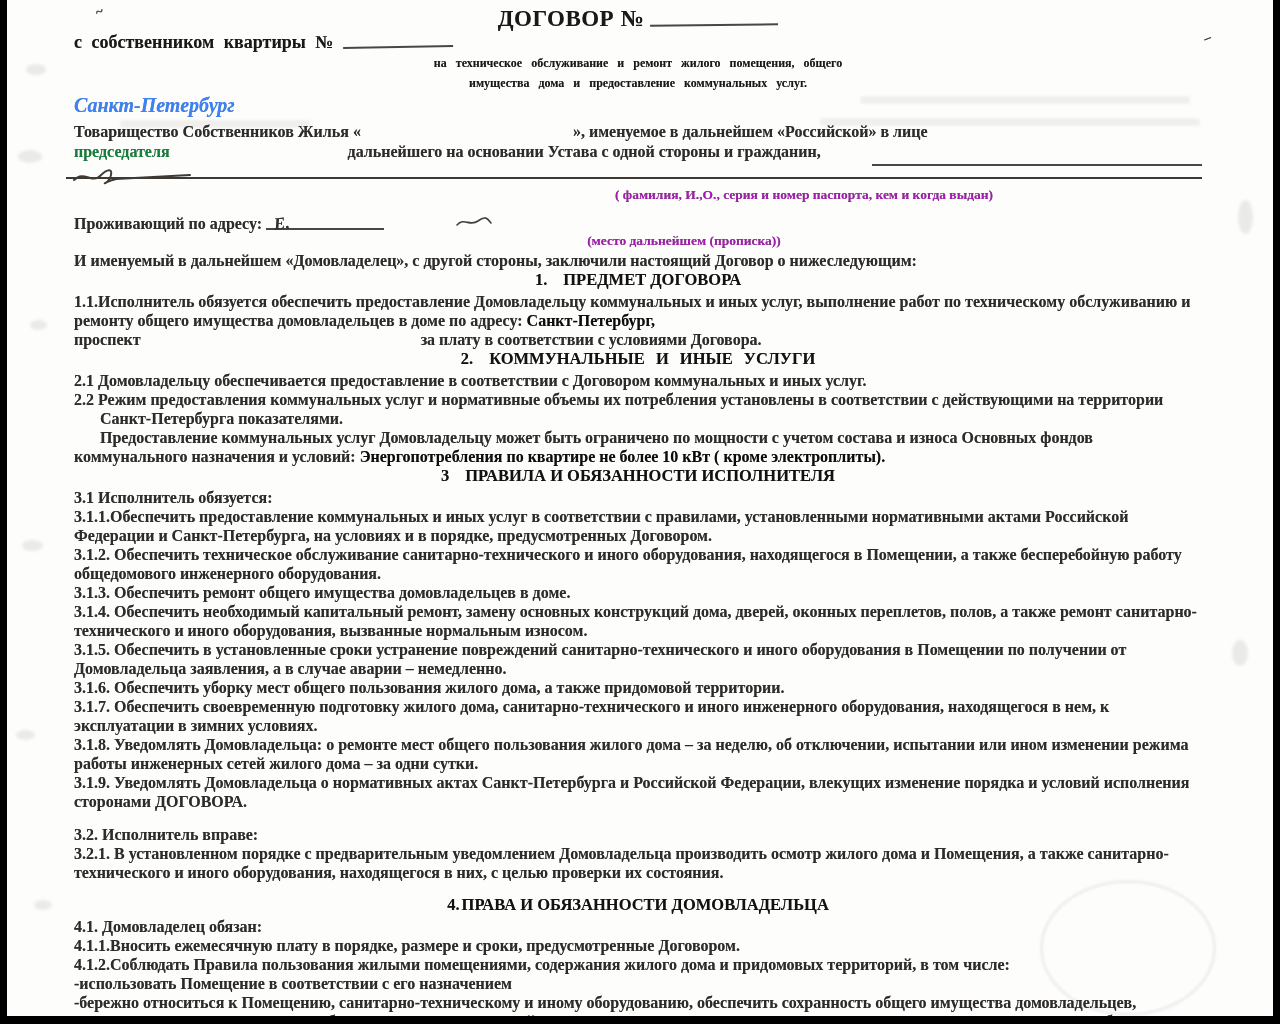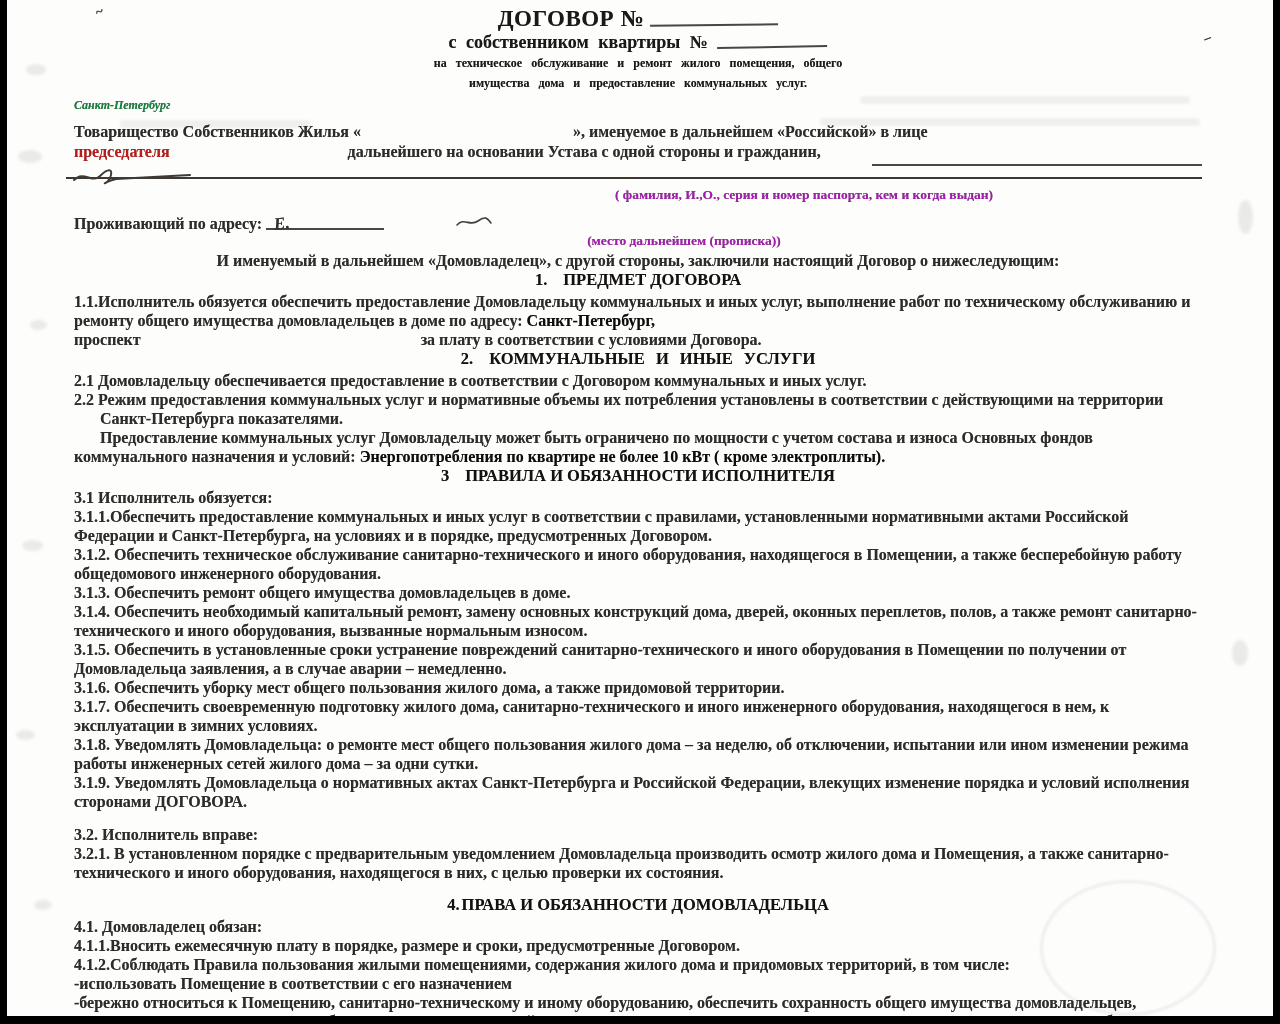--- a/index.html
+++ b/index.html
@@ -9,27 +9,27 @@
     font-family:"Liberation Serif", serif;color:#2e2c2a;font-weight:bold;
     text-shadow:0 0 .6px rgba(60,55,50,.55);
   }
   .edge{position:absolute;background:#000;z-index:5;}
   .edge-left{left:0;top:0;width:7px;height:1024px;}
   .edge-right{right:0;top:0;width:7px;height:1024px;}
   .edge-bottom{left:0;bottom:0;width:1280px;height:8px;}
   .content{position:absolute;left:74px;top:6px;width:1128px;font-size:16px;line-height:19px;}
   p{margin:0;}
   .title1{text-align:center;font-size:23px;line-height:26px;color:#1b1916;letter-spacing:.5px;}
-  .title2{text-align:center;font-size:18px;line-height:21px;color:#1b1916;word-spacing:5px;}
+  .title2{text-align:left;font-size:18px;line-height:21px;color:#1b1916;word-spacing:5px;}
   .title3{text-align:center;font-size:12px;line-height:20px;color:#1b1916;word-spacing:6px;}
   .blank{display:inline-block;border-bottom:2px solid #4a4743;height:14px;vertical-align:baseline;}
-  .city{font-style:italic;font-size:12px;margin-top:3px;color:#15803d;}
+  .city{font-style:italic;font-size:20px;margin-top:3px;color:#3b82f6;}
   .pre1{margin-top:7px;}
   .row2{display:flex;margin-top:1px;}
-  .lbl-pred{color:#b91c1c;filter:blur(.4px);}
+  .lbl-pred{color:#15803d;filter:blur(.4px);}
   .spacer{display:inline-block;}
   .rule-wrap{position:relative;height:16px;margin-top:9px;}
   .rule{position:absolute;left:-8px;right:0;top:7px;border-top:2.5px solid #3c3935;}
   .rule-upper{position:absolute;right:0;top:-6px;width:330px;border-top:2px solid #4a4743;}
   .sig{position:absolute;left:-4px;top:-10px;}
   .caption{font-size:13.5px;line-height:15px;color:#a21caf;}
   .cap-passport{margin-left:350px;width:760px;text-align:center;margin-top:1px;}
   .cap-reg{margin-left:400px;width:420px;text-align:center;}
   .addr-row{margin-top:12px;display:flex;align-items:baseline;font-family:Liberation Serif, serif;}
   .hand{font-style:italic;color:#35322d;transform:rotate(-6deg);display:inline-block;font-size:17px;}
@@ -109,21 +109,21 @@
 
     <div class="addr-row">
       <span>Проживающий по адресу:</span>
       <span class="blank" style="width:118px;margin-left:4px;text-align:left;"><span class="hand" style="margin-left:8px;">Е.</span></span>
       <span class="spacer" style="width:70px;"></span>
       <svg width="40" height="14" viewBox="0 0 40 14">
           <path d="M3 10 C 10 2, 16 12, 24 6 S 34 4, 37 8" fill="none" stroke="#44403a" stroke-width="1.6" stroke-linecap="round"></path>
         </svg>
     </div>
     <p class="caption cap-reg">(место дальнейшем  (прописка))</p>
-    <p style="margin-top:3px;text-align:center;">И именуемый в дальнейшем «Домовладелец», с другой стороны, заключили настоящий Договор о нижеследующим:</p>
+    <p style="margin-top:3px;">И именуемый в дальнейшем «Домовладелец», с другой стороны, заключили настоящий Договор о нижеследующим:</p>
 
     <p class="sec-head">
       <span class="num">1.</span><span>ПРЕДМЕТ ДОГОВОРА</span>
     </p>
     <p>
       <span>1.1.Исполнитель обязуется обеспечить предоставление Домовладельцу коммунальных и иных услуг, выполнение работ по техническому обслуживанию и ремонту общего имущества домовладельцев в доме по адресу: </span><span class="b">Санкт-Петербург,</span>
     </p>
     <div class="flexline">
       <span>проспект</span>
       <span class="spacer" style="width:280px;"></span>

